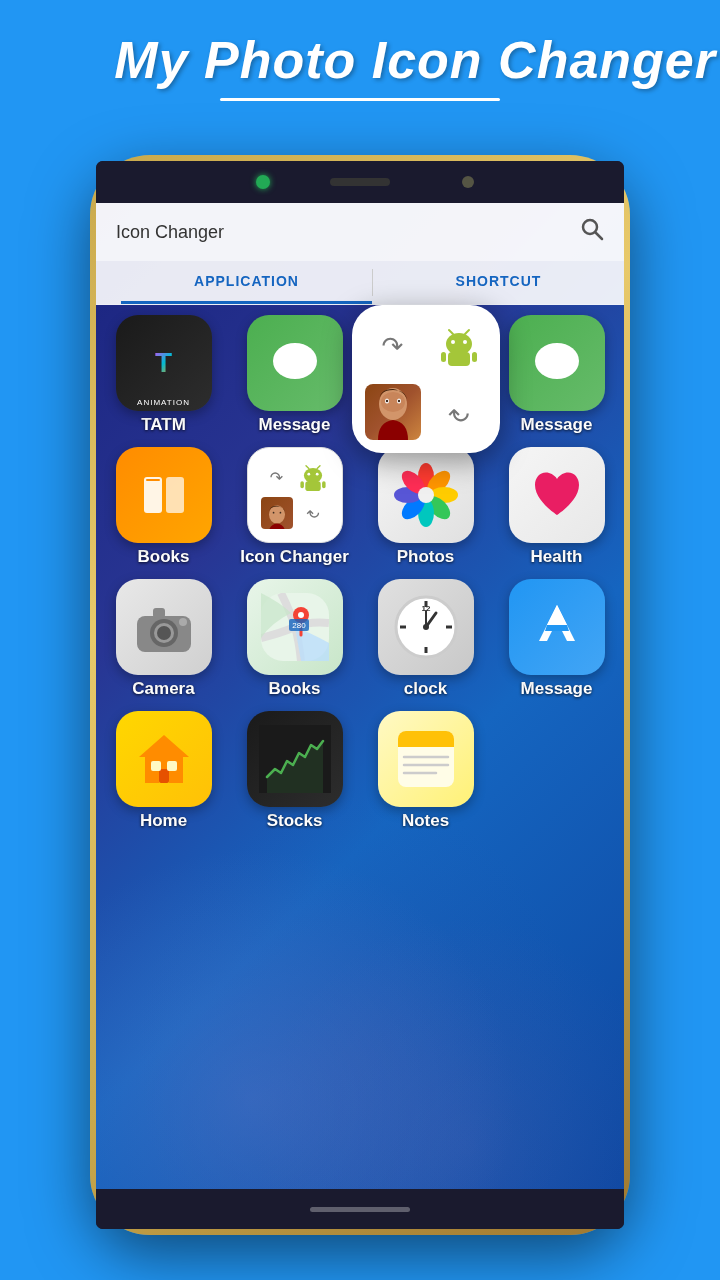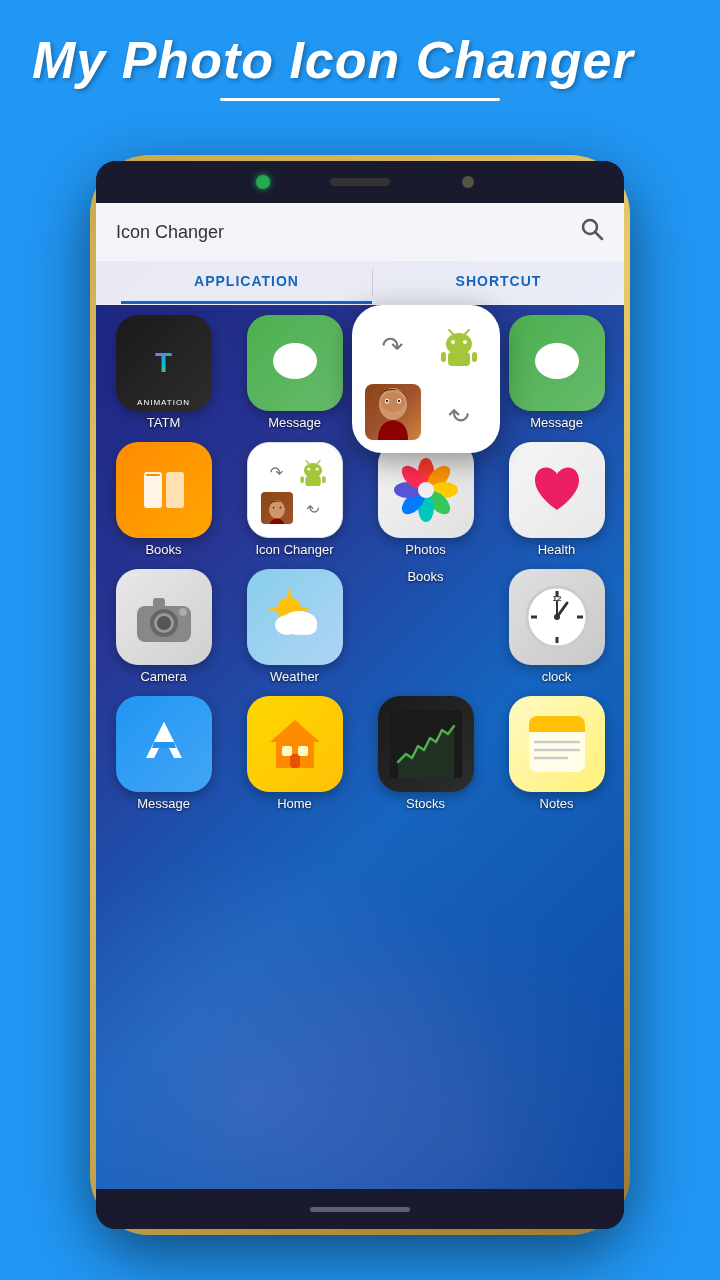--- a/index.html
+++ b/index.html
@@ -7,22 +7,22 @@
       width: 720px;
       height: 1280px;
       background: #2196F3;
       font-family: 'Arial', sans-serif;
       overflow: hidden;
       position: relative;
     }
 
     
     .header {
-      text-align: left;
-      padding: 30px 32px 10px;
+      text-align: right;
+      padding: 30px 4px 10px;
     }
     .header-title {
       color: white;
       font-size: 52px;
       font-weight: 900;
       font-style: italic;
       text-shadow: 2px 2px 4px rgba(0,0,0,0.3);
       letter-spacing: 1px;
     }
     .header-underline {
@@ -44,21 +44,21 @@
       background: linear-gradient(145deg, #c8a84b, #e8c96a, #c8a84b, #a07830);
       border-radius: 60px;
       padding: 6px;
       box-shadow: 0 20px 60px rgba(0,0,0,0.5);
     }
 
     .phone-inner {
       width: 100%;
       height: 100%;
       background: #1a1a2e;
-      border-radius: 20px;
+      border-radius: 7px;
       overflow: hidden;
       position: relative;
     }
 
     
     .phone-notch-bar {
       width: 100%;
       height: 42px;
       background: #1a1a2e;
       position: relative;
@@ -184,24 +184,24 @@
       display: flex;
       align-items: center;
       justify-content: center;
       font-size: 42px;
       position: relative;
       box-shadow: 0 4px 12px rgba(0,0,0,0.3);
     }
 
     .app-label {
       color: white;
-      font-size: 13px;
+      font-size: 17px;
       text-align: center;
       text-shadow: 0 1px 3px rgba(0,0,0,0.8);
-      font-weight: 400;
+      font-weight: 700;
     }
 
     
     .icon-tatm { background: linear-gradient(135deg, #1a1a1a, #2d2d2d); }
     .icon-message { background: linear-gradient(135deg, #4CAF50, #66BB6A); }
     .icon-message2 { background: linear-gradient(135deg, #4CAF50, #66BB6A); }
     .icon-books { background: linear-gradient(135deg, #FF8C00, #FFA500); }
     .icon-iconchanger { background: white; border: 1px solid #ddd; }
     .icon-photos { background: linear-gradient(135deg, #f5f5f5, #e0e0e0); }
     .icon-camera { background: linear-gradient(135deg, #e8e8e8, #d0d0d0); }
@@ -483,40 +483,42 @@
               <circle cx="31" cy="33" r="14" fill="#666"></circle>
               <circle cx="31" cy="33" r="10" fill="#999"></circle>
               <circle cx="31" cy="33" r="7" fill="#555"></circle>
               <rect x="20" y="8" width="12" height="10" rx="3" fill="#888"></rect>
               <circle cx="50" cy="22" r="4" fill="#aaa"></circle>
             </svg>
           </div>
           <span class="app-label">Camera</span>
         </div>
 
-        <div class="app-item">
-          <div class="app-icon icon-weather">
-            <svg width="68" height="60" viewBox="0 0 68 60">
-
-              <circle cx="28" cy="22" r="12" fill="#FFC107"></circle>
-
-              <line x1="28" y1="4" x2="28" y2="10" stroke="#FFC107" stroke-width="3" stroke-linecap="round"></line>
-              <line x1="28" y1="34" x2="28" y2="40" stroke="#FFC107" stroke-width="3" stroke-linecap="round"></line>
-              <line x1="10" y1="22" x2="16" y2="22" stroke="#FFC107" stroke-width="3" stroke-linecap="round"></line>
-              <line x1="40" y1="22" x2="46" y2="22" stroke="#FFC107" stroke-width="3" stroke-linecap="round"></line>
-
-              <ellipse cx="38" cy="36" rx="18" ry="12" fill="white"></ellipse>
-              <ellipse cx="26" cy="38" rx="12" ry="10" fill="white"></ellipse>
-              <ellipse cx="46" cy="40" rx="10" ry="8" fill="white"></ellipse>
-            </svg>
-          </div>
-          <span class="app-label">Weather</span>
-        </div>
-
-        <div class="app-item">
+
+        <div class="app-item">
+          <div class="app-icon icon-maps">
+            <svg width="68" height="68" viewBox="0 0 68 68">
+
+              <rect x="0" y="0" width="68" height="68" rx="22" fill="#e8f5e9"></rect>
+
+              <path d="M0 45 Q20 40 34 34 Q48 28 68 30" stroke="#ddd" stroke-width="8" fill="none"></path>
+              <path d="M20 0 Q30 20 34 34 Q38 48 40 68" stroke="#ddd" stroke-width="8" fill="none"></path>
+
+              <path d="M0 0 Q20 10 30 20 Q10 30 0 45 Z" fill="#c8e6c9" opacity="0.7"></path>
+
+              <path d="M34 34 Q50 40 68 50 L68 68 L40 68 Z" fill="#bbdefb" opacity="0.8"></path>
+
+              <circle cx="40" cy="22" r="8" fill="#F44336"></circle>
+              <path d="M40 30 L40 42" stroke="#F44336" stroke-width="3" stroke-linecap="round"></path>
+              <circle cx="40" cy="22" r="3" fill="white"></circle>
+
+              <rect x="28" y="26" width="20" height="12" rx="2" fill="#1565c0" opacity="0.8"></rect>
+              <text x="38" y="35" font-size="8" fill="white" text-anchor="middle">280</text>
+            </svg>
+          </div>
           <span class="app-label">Books</span>
         </div>
 
         <div class="app-item">
           <div class="app-icon icon-clock">
             <svg width="68" height="68" viewBox="0 0 68 68">
               <circle cx="34" cy="34" r="30" fill="white" stroke="#ccc" stroke-width="3"></circle>
 
               <line x1="34" y1="8" x2="34" y2="14" stroke="#333" stroke-width="3"></line>
               <line x1="60" y1="34" x2="54" y2="34" stroke="#333" stroke-width="3"></line>

